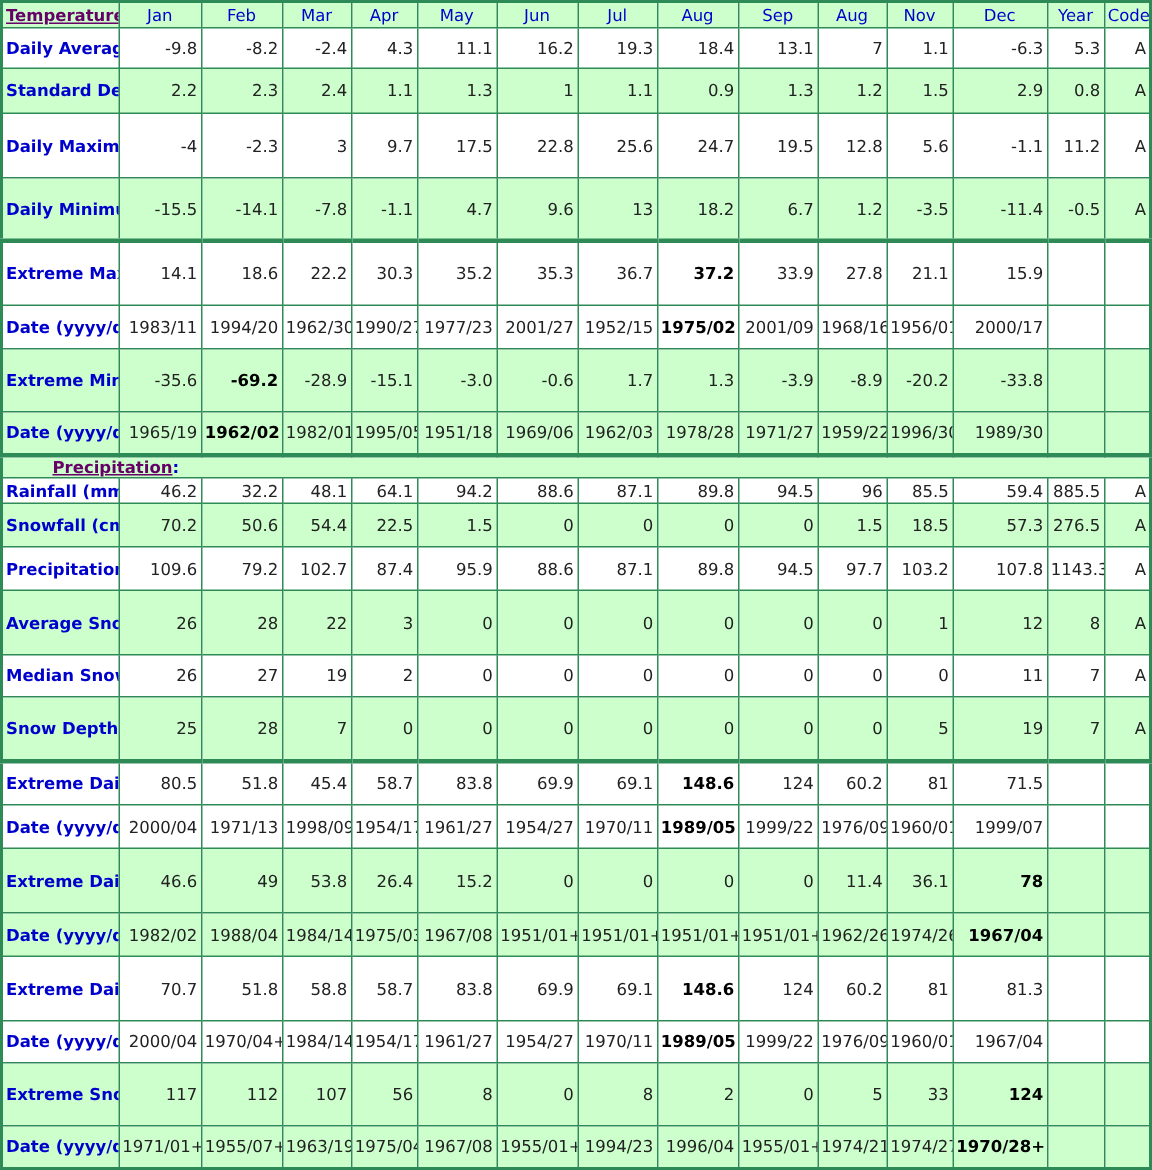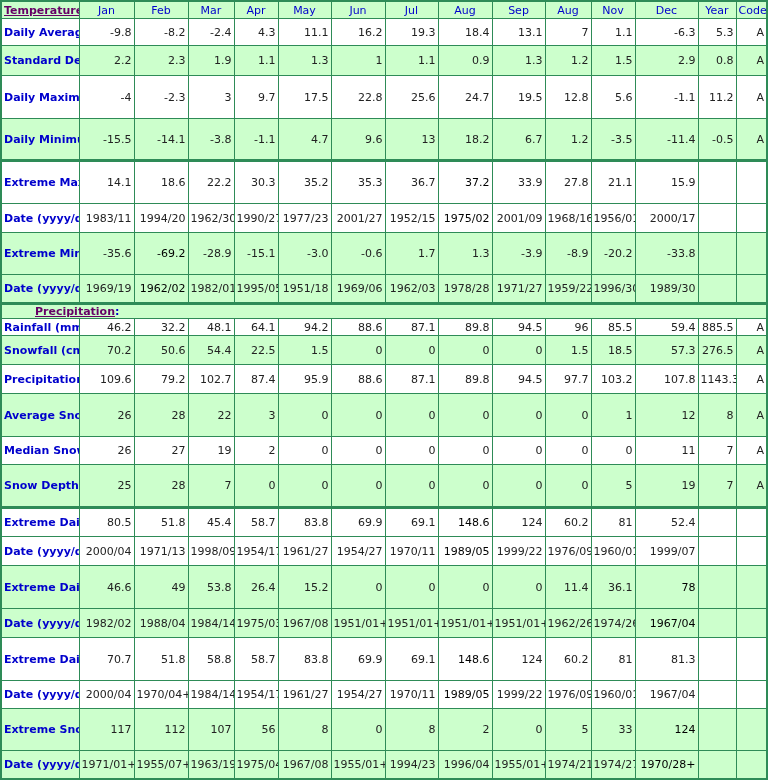--- a/index.html
+++ b/index.html
@@ -21,21 +21,21 @@
   th.month { background: #ccffcc; color: #0000cc; font-weight: normal; text-align: center; height: 16px; font-size: 11px; }
   th.section { background: #ccffcc; text-align: left; color: #660066; font-size: 11px; font-weight: bold; }
   th.section .link { text-decoration: underline; color: #660066; cursor: pointer; }
   th.section .colon { color: #0000cc; }
   td.label { color: #0000cc; font-weight: bold; text-align: left; line-height: 13px; white-space: normal; padding: 1px 2px; font-size: 11px; }
   td.num { text-align: right; vertical-align: middle; font-size: 11px; }
   td.code { text-align: right; }
   tr.white td { background: #ffffff; }
   tr.green td { background: #ccffcc; }
   tr.sep td, tr.sep th { border-top: 3px solid #2e8b57; }
-  .b { font-weight: normal; color: #000; text-align: center; }
+  .b { font-weight: bold; color: #000; text-align: center; }
 </style>
 </head>
 <body>
 
 <table class="climate">
   <colgroup>
     <col style="width:78px">
     <col style="width:55px">
       <col style="width:54px">
       <col style="width:46px">
@@ -85,21 +85,21 @@
         <td class="num">7</td>
         <td class="num">1.1</td>
         <td class="num">-6.3</td>
         <td class="num">5.3</td>
         <td class="num code">A</td>
       </tr>
       <tr class="green" style="height: 30px;">
         <td class="label">Standard Deviation</td>
         <td class="num">2.2</td>
         <td class="num">2.3</td>
-        <td class="num">1.9</td>
+        <td class="num">2.4</td>
         <td class="num">1.1</td>
         <td class="num">1.3</td>
         <td class="num">1</td>
         <td class="num">1.1</td>
         <td class="num">0.9</td>
         <td class="num">1.3</td>
         <td class="num">1.2</td>
         <td class="num">1.5</td>
         <td class="num">2.9</td>
         <td class="num">0.8</td>
@@ -119,21 +119,21 @@
         <td class="num">12.8</td>
         <td class="num">5.6</td>
         <td class="num">-1.1</td>
         <td class="num">11.2</td>
         <td class="num code">A</td>
       </tr>
       <tr class="green" style="height: 42px;">
         <td class="label">Daily Minimum (°C)</td>
         <td class="num">-15.5</td>
         <td class="num">-14.1</td>
-        <td class="num">-3.8</td>
+        <td class="num">-7.8</td>
         <td class="num">-1.1</td>
         <td class="num">4.7</td>
         <td class="num">9.6</td>
         <td class="num">13</td>
         <td class="num">18.2</td>
         <td class="num">6.7</td>
         <td class="num">1.2</td>
         <td class="num">-3.5</td>
         <td class="num">-11.4</td>
         <td class="num">-0.5</td>
@@ -185,21 +185,21 @@
         <td class="num">1.3</td>
         <td class="num">-3.9</td>
         <td class="num">-8.9</td>
         <td class="num">-20.2</td>
         <td class="num">-33.8</td>
         <td class="num"></td>
         <td class="num code"></td>
       </tr>
       <tr class="green" style="height: 29px;">
         <td class="label">Date (yyyy/dd)</td>
-        <td class="num">1969/19</td>
+        <td class="num">1965/19</td>
         <td class="num"><span class="b">1962/02</span></td>
         <td class="num">1982/01</td>
         <td class="num">1995/05</td>
         <td class="num">1951/18</td>
         <td class="num">1969/06</td>
         <td class="num">1962/03</td>
         <td class="num">1978/28</td>
         <td class="num">1971/27</td>
         <td class="num">1959/22</td>
         <td class="num">1996/30</td>
@@ -322,21 +322,21 @@
         <td class="num">51.8</td>
         <td class="num">45.4</td>
         <td class="num">58.7</td>
         <td class="num">83.8</td>
         <td class="num">69.9</td>
         <td class="num">69.1</td>
         <td class="num"><span class="b">148.6</span></td>
         <td class="num">124</td>
         <td class="num">60.2</td>
         <td class="num">81</td>
-        <td class="num">52.4</td>
+        <td class="num">71.5</td>
         <td class="num"></td>
         <td class="num code"></td>
       </tr>
       <tr class="white" style="height: 29px;">
         <td class="label">Date (yyyy/dd)</td>
         <td class="num">2000/04</td>
         <td class="num">1971/13</td>
         <td class="num">1998/09</td>
         <td class="num">1954/17</td>
         <td class="num">1961/27</td>

